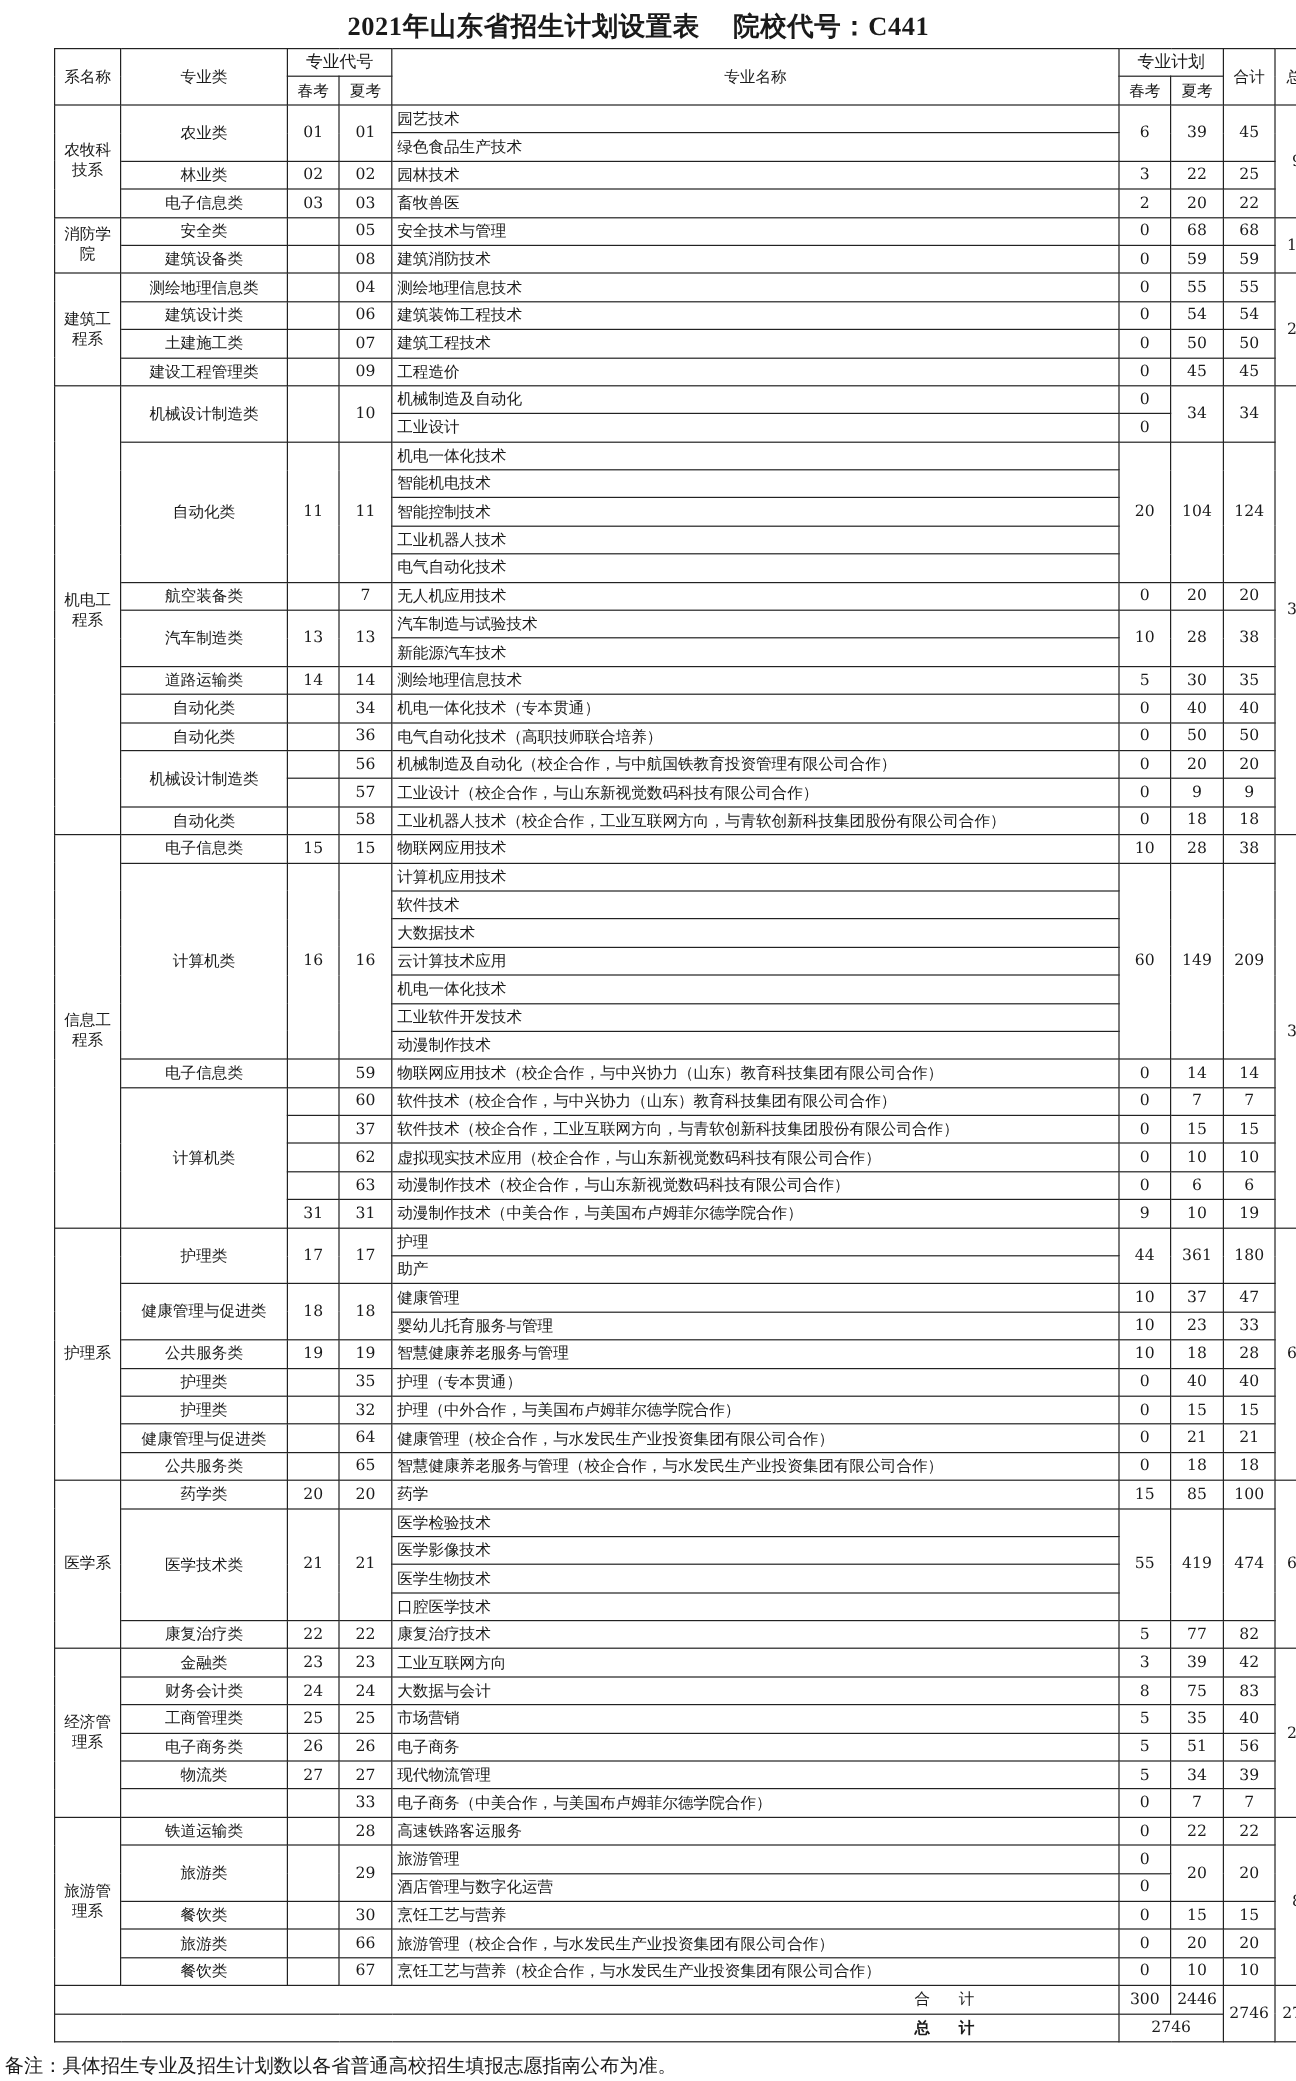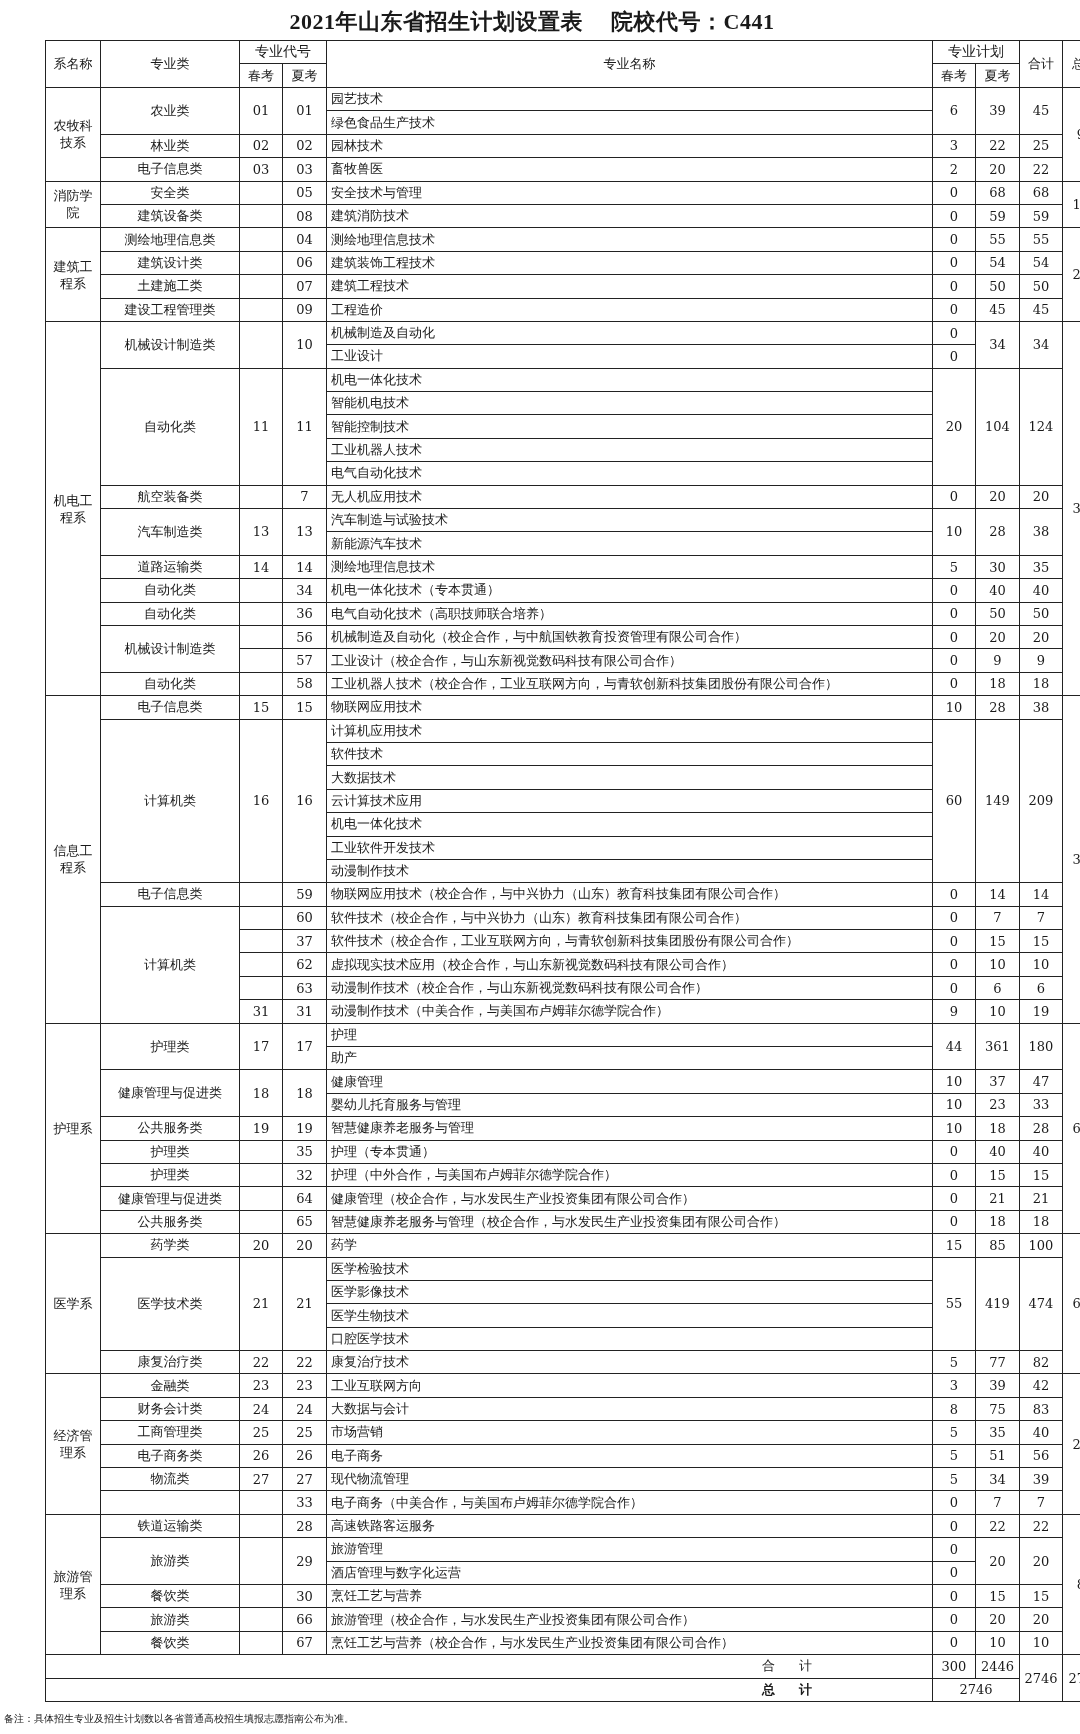--- a/index.html
+++ b/index.html
@@ -14,21 +14,21 @@
          text-align:center; vertical-align:middle; overflow:hidden; white-space:nowrap; }
   table.plan tr { height:23.4px; }
   table.plan tr.h1 { height:23px; }
   table.plan tr.h2 { height:24px; }
   .hdr-bold { font-weight:bold; font-size:14px !important; }
   td.name { text-align:left !important; padding-left:4px !important; }
   td.dept { white-space:normal !important; line-height:17px; padding:0 4px !important; font-size:13.5px; }
   td.num { font-family:"DejaVu Serif","Liberation Serif",serif; font-size:13px; }
   td.sum-label { text-align:center; letter-spacing:24px; padding-left:620px !important; }
   td.sum-label.bold { font-weight:bold; }
-  .note { position:absolute; left:4px; top:1712px; font-size:10px; }
+  .note { position:absolute; left:4px; top:1712px; font-size:16px; }
 </style>
 </head>
 <body>
 
 <div class="page-title">
   <span>2021年山东省招生计划设置表</span><span class="code">院校代号：C441</span>
 </div>
 
 <table class="plan">
   <colgroup>

